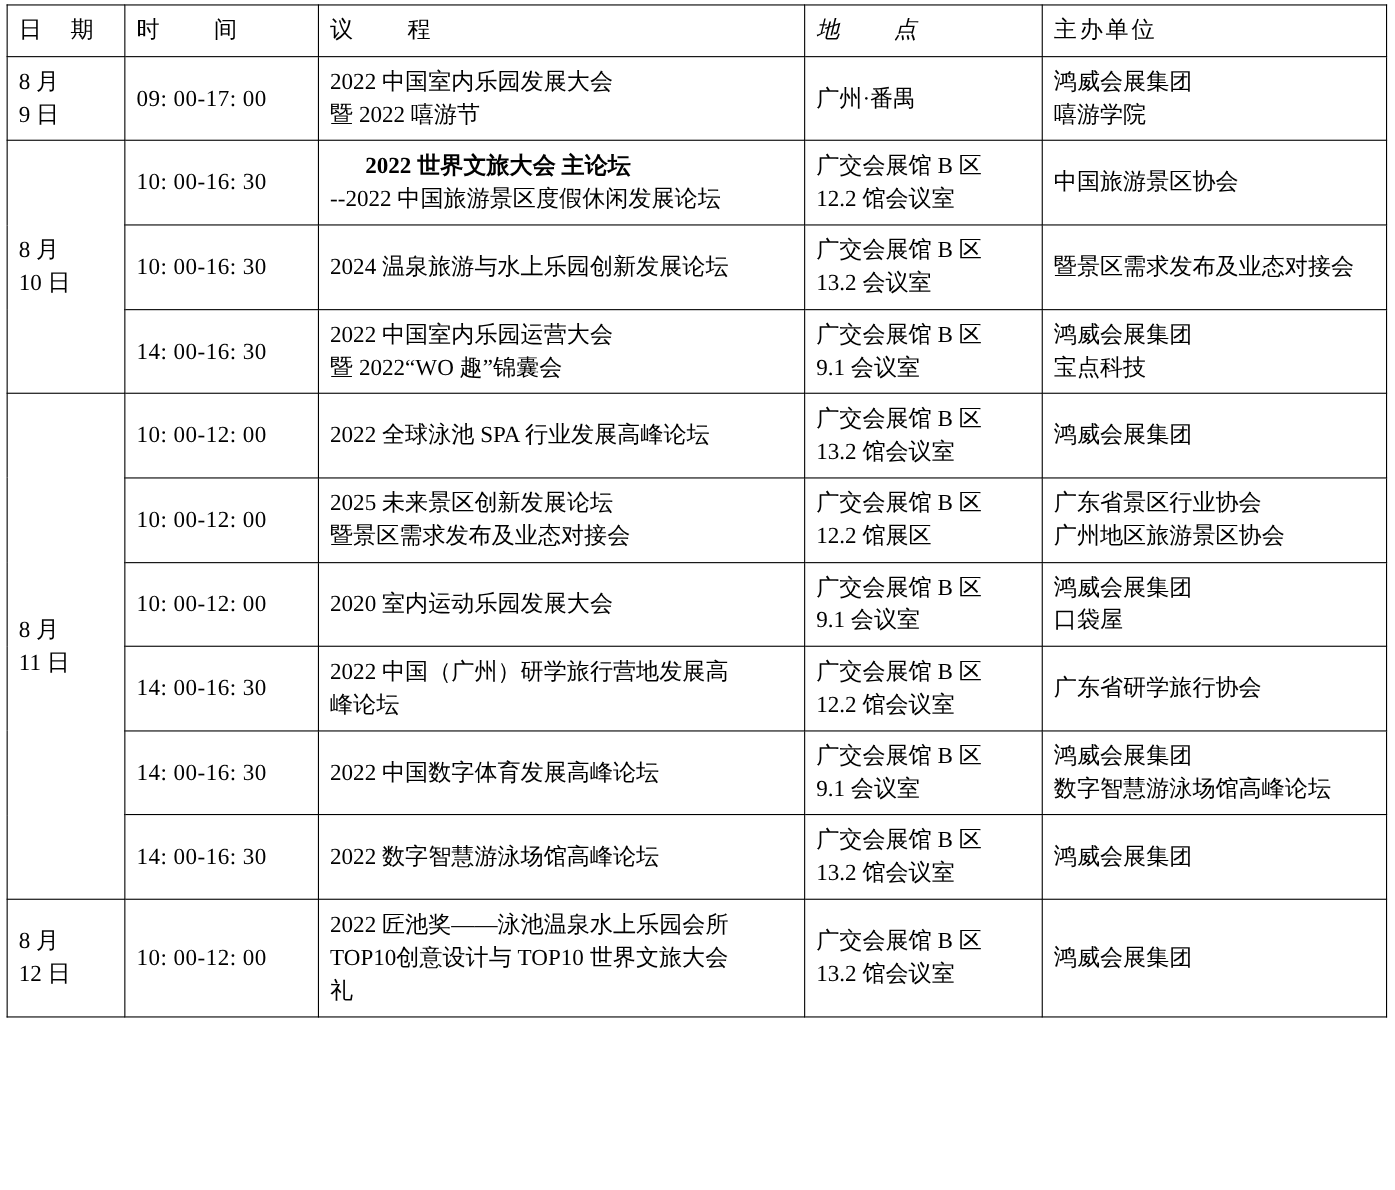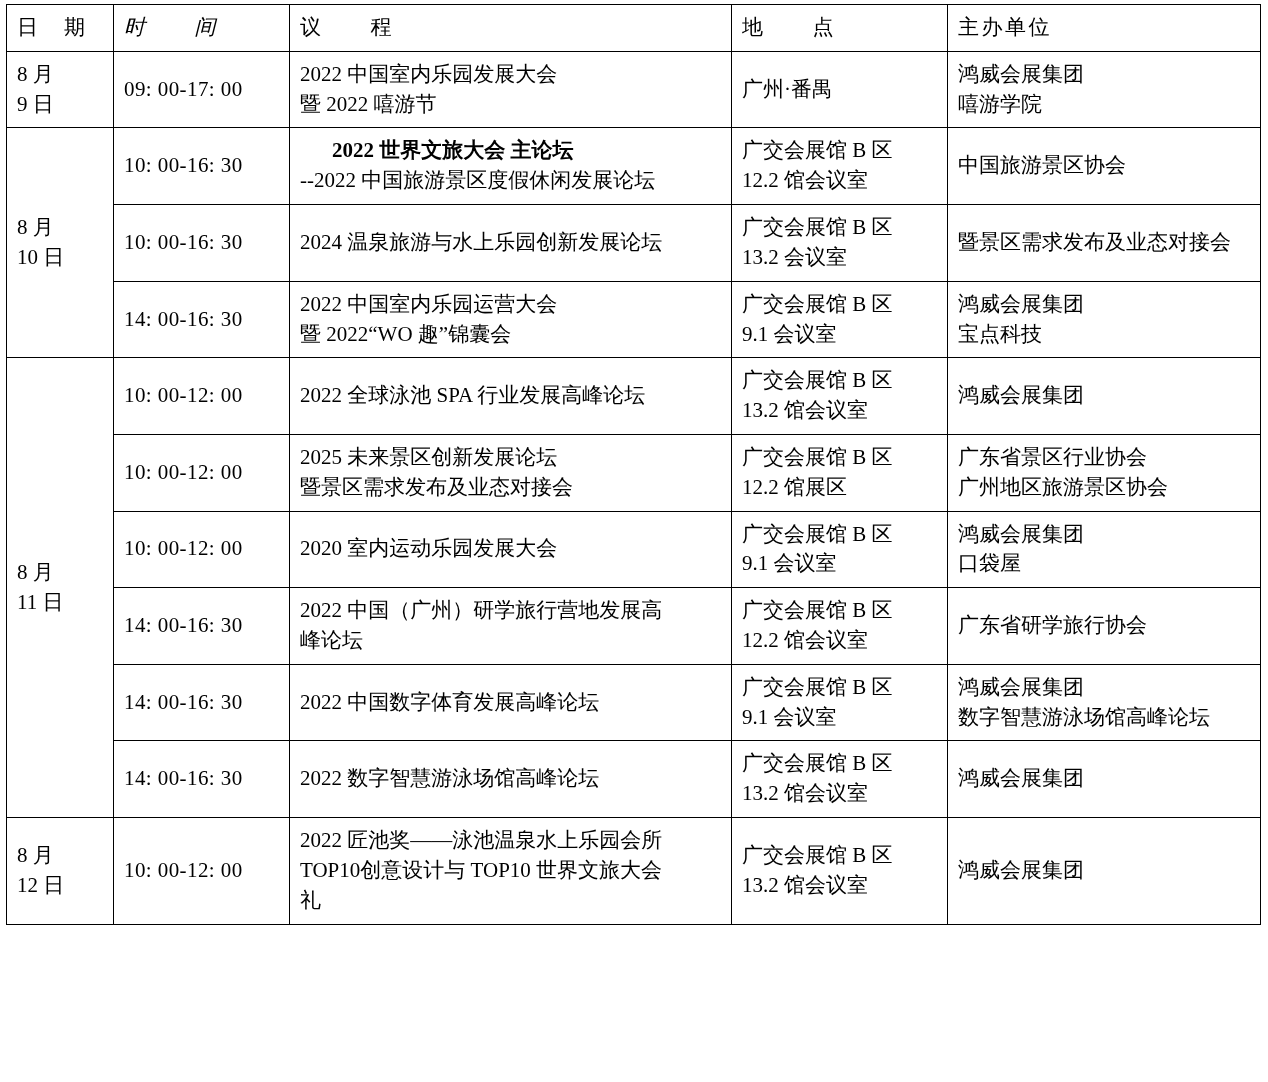--- a/index.html
+++ b/index.html
@@ -62,23 +62,23 @@
     padding-left: 14px;
   }
   td.agenda-cell { padding-left: 14px; }
   td.place-cell  { padding-left: 12px; }
   td.org-cell    { padding-left: 14px; }
 
   .line { display: block; }
   .bold { font-weight: bold; margin-left: 32px; }
 
   .hdr-date   { padding-left: 14px; }
-  .hdr-time   { padding-left: 18px; font-style: italic; }
+  .hdr-time   { padding-left: 18px; }
   .hdr-agenda { padding-left: 16px; }
-  .hdr-place  { padding-left: 14px; }
+  .hdr-place  { padding-left: 14px; font-style: italic; }
   .hdr-org    { padding-left: 16px; }
 </style>
 </head>
 <body>
 
 <div class="sheet">
   <table class="schedule">
     <colgroup>
       <col class="col-date">
       <col class="col-time">

